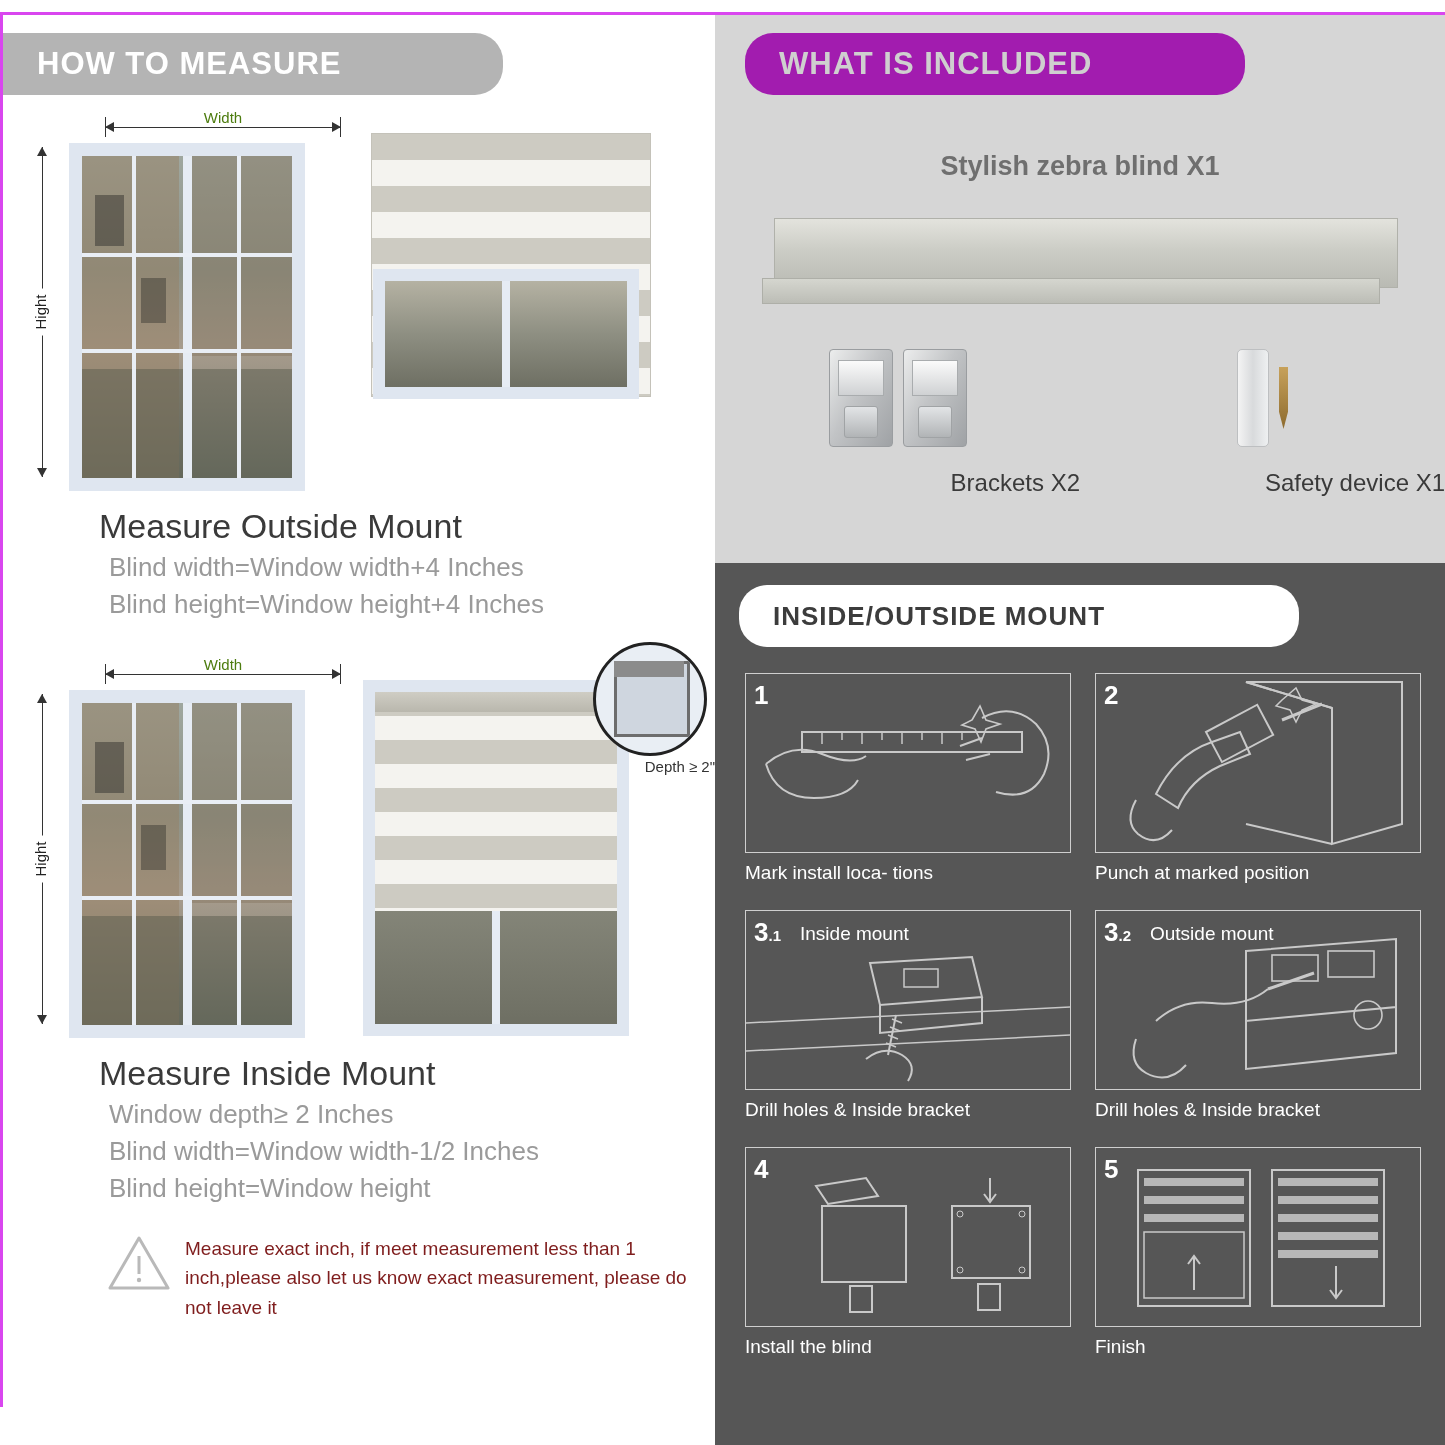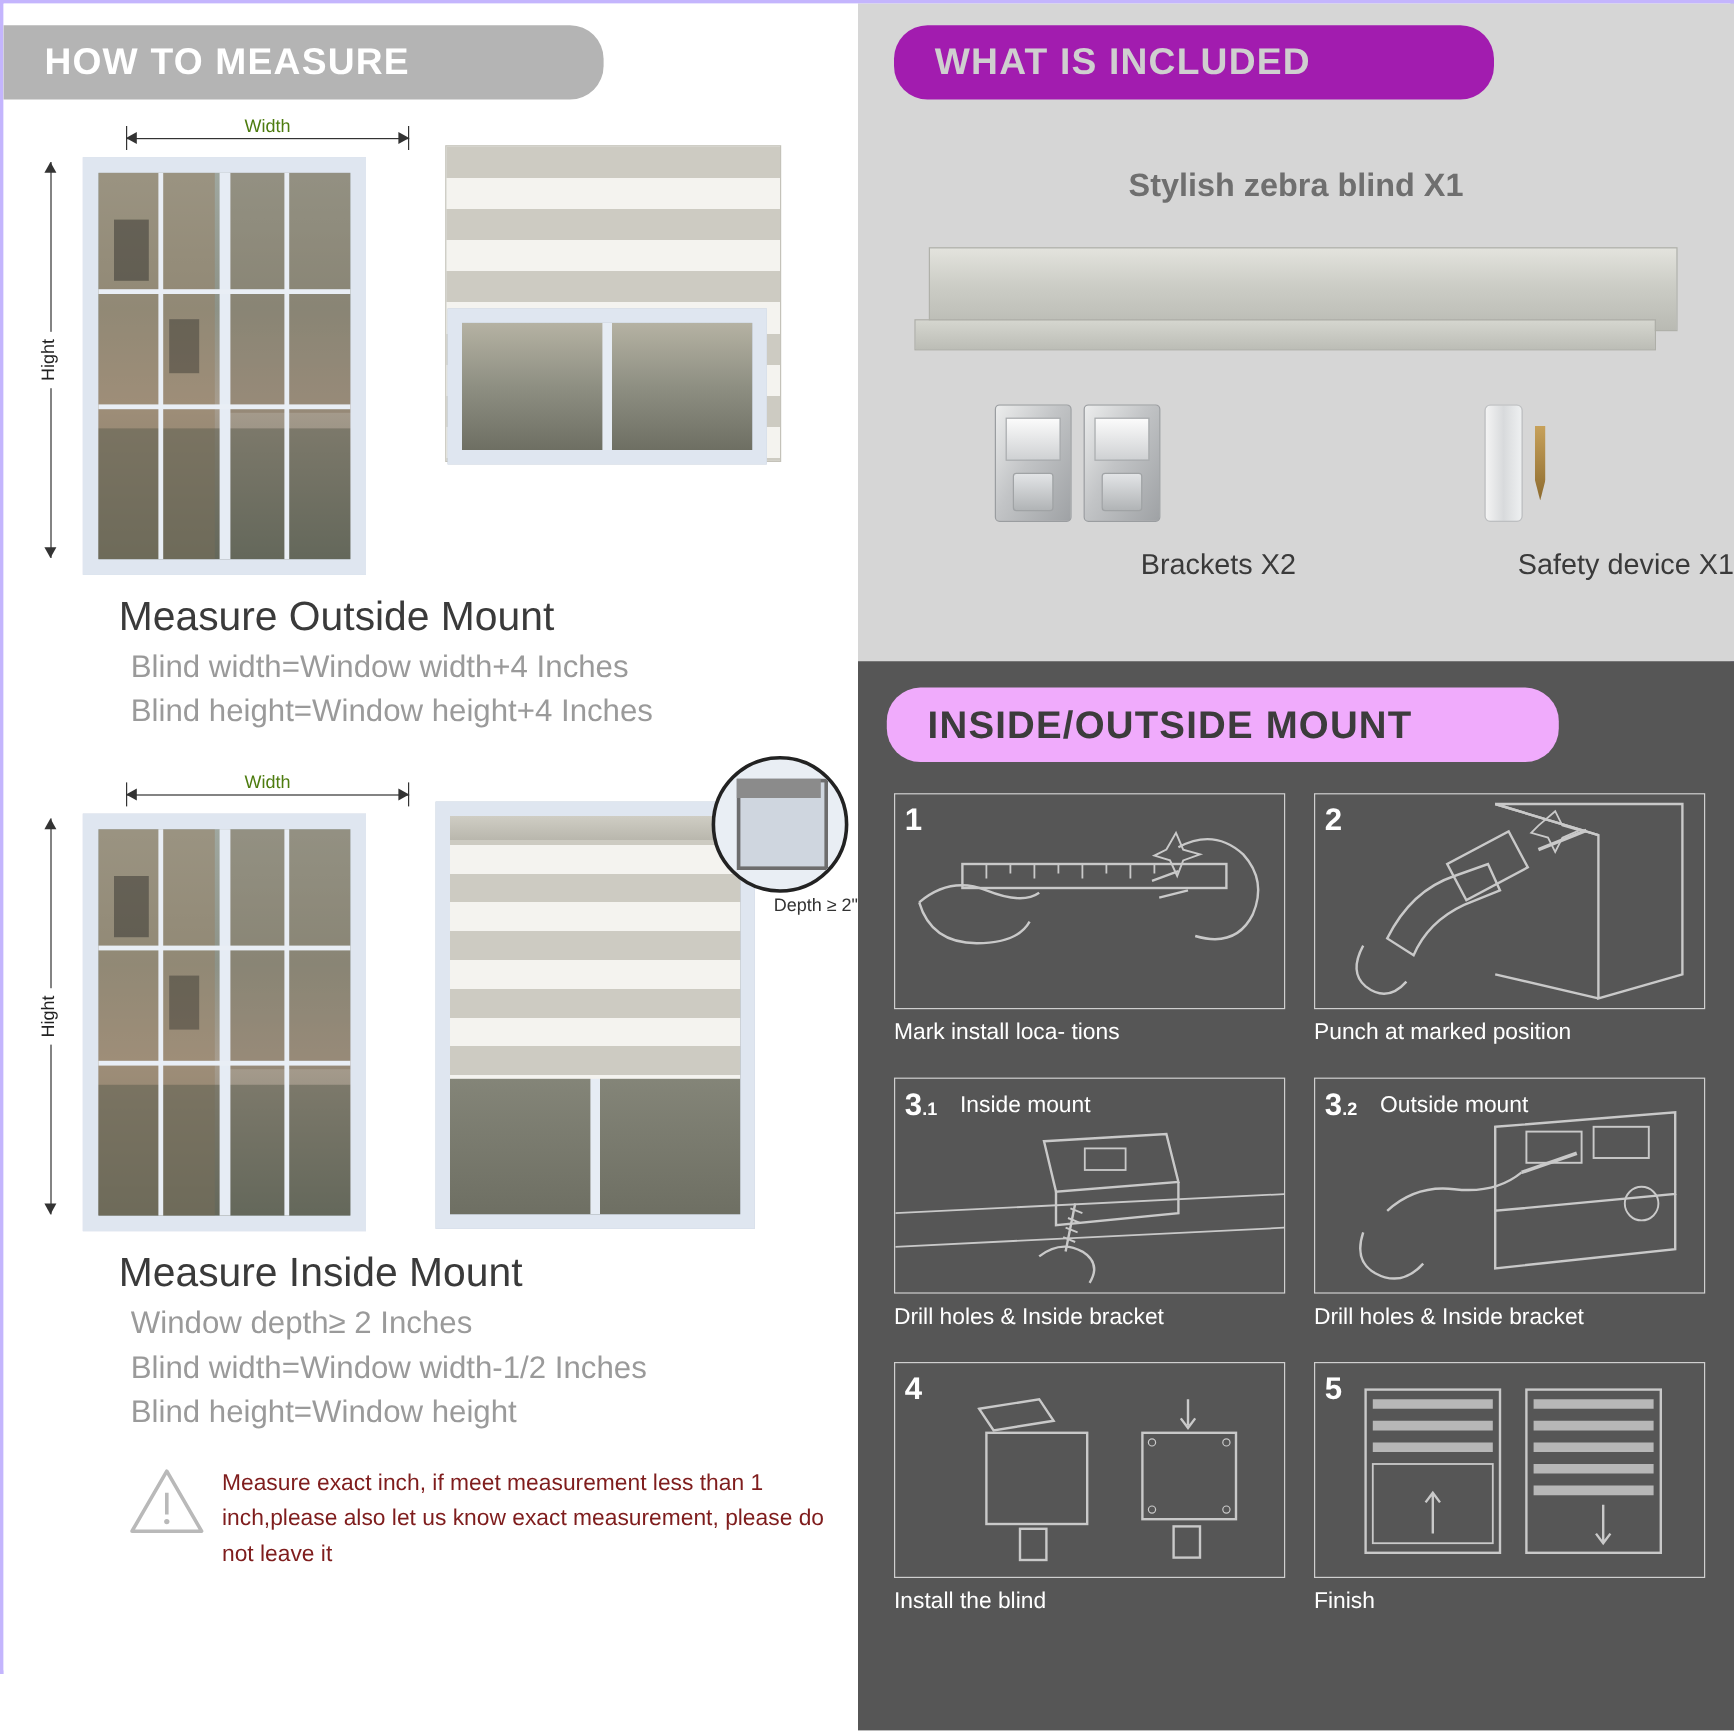--- a/index.html
+++ b/index.html
@@ -2,21 +2,21 @@
 <html><head>
 <meta charset="utf-8">
 <style>
   html,body{margin:0;padding:0;}
   body{
     width:1445px;height:1445px;
     background:#ffffff;
     font-family:"Liberation Sans", sans-serif;
     overflow:hidden;
   }
-  .page{position:relative;width:1445px;height:1395px;box-sizing:border-box;border:3px solid #c4b5fd;}
+  .page{position:relative;width:1445px;height:1395px;box-sizing:border-box;border:3px solid #d946ef;margin-top:12px;}
 
   
   .left{position:absolute;left:0;top:0;width:712px;height:1439px;background:#fff;}
   .hdr-tab{
     display:flex;align-items:center;
     height:62px;border-radius:0 28px 28px 0;
     padding-left:34px;box-sizing:border-box;
     font-size:31px;font-weight:bold;letter-spacing:1px;color:#ffffff;
     background:#b4b4b4;
   }
@@ -97,21 +97,21 @@
   .bracket:after{content:"";position:absolute;left:14px;bottom:8px;width:32px;height:30px;
     background:linear-gradient(180deg,#e2e4e6,#b1b4b6);border:1px solid #a0a3a5;border-radius:3px;}
   .safety{width:30px;height:96px;background:linear-gradient(90deg,#f4f4f4,#d8dadc 50%,#eef0f1);
     border:1px solid #bdbfc1;border-radius:5px;}
   .scr-gold{width:9px;height:80px;background:linear-gradient(180deg,#c7a15a,#8d6b2f);
     clip-path:polygon(0 0,100% 0,100% 72%,50% 100%,0 72%);}
   .scr-clear{width:11px;height:76px;background:linear-gradient(180deg,#f2f2f2,#d9dadb);
     border:1px solid #cacbcc;clip-path:polygon(0 0,100% 0,100% 76%,50% 100%,0 76%);}
 
   .mount{position:absolute;left:0;top:548px;width:730px;height:891px;background:#565656;}
-  .hdr-tab.mt-tab{width:560px;margin:22px 0 0 24px;background:#f0abfc;color:#3c3c3c;border-radius:28px;font-size:32px;}
+  .hdr-tab.mt-tab{width:560px;margin:22px 0 0 24px;background:#ffffff;color:#3c3c3c;border-radius:28px;font-size:26px;}
   .steps{position:absolute;left:30px;top:110px;width:676px;}
   .row{display:flex;gap:24px;margin-bottom:26px;}
   .cell{width:326px;}
   .cell .art{height:178px;border:1px solid #cfcfcf;position:relative;overflow:hidden;}
   .num{position:absolute;left:8px;top:6px;font-size:26px;color:#ffffff;font-weight:bold;z-index:3;}
   .num small{font-size:15px;}
   .sublabel{position:absolute;left:54px;top:12px;font-size:19px;color:#ffffff;z-index:3;}
   .cap{font-size:19px;color:#ffffff;margin-top:9px;}
 </style>
 </head>

